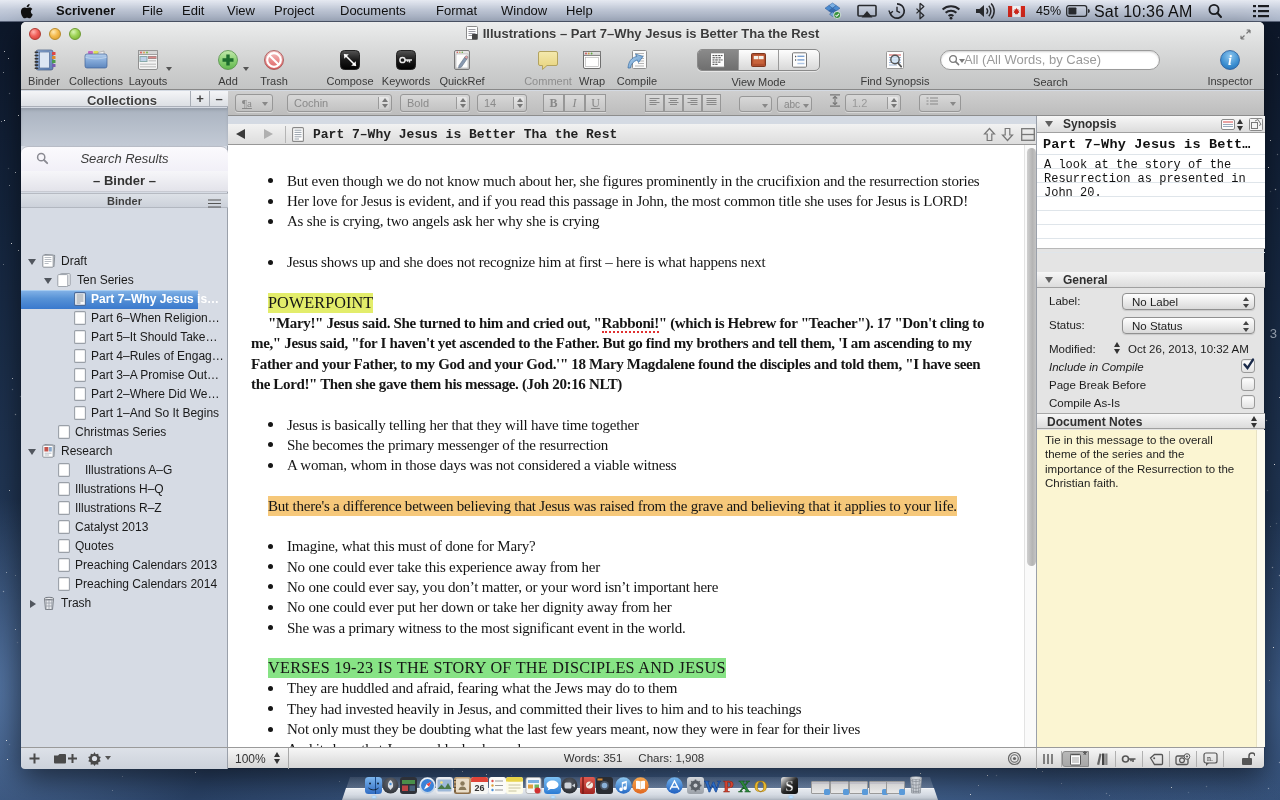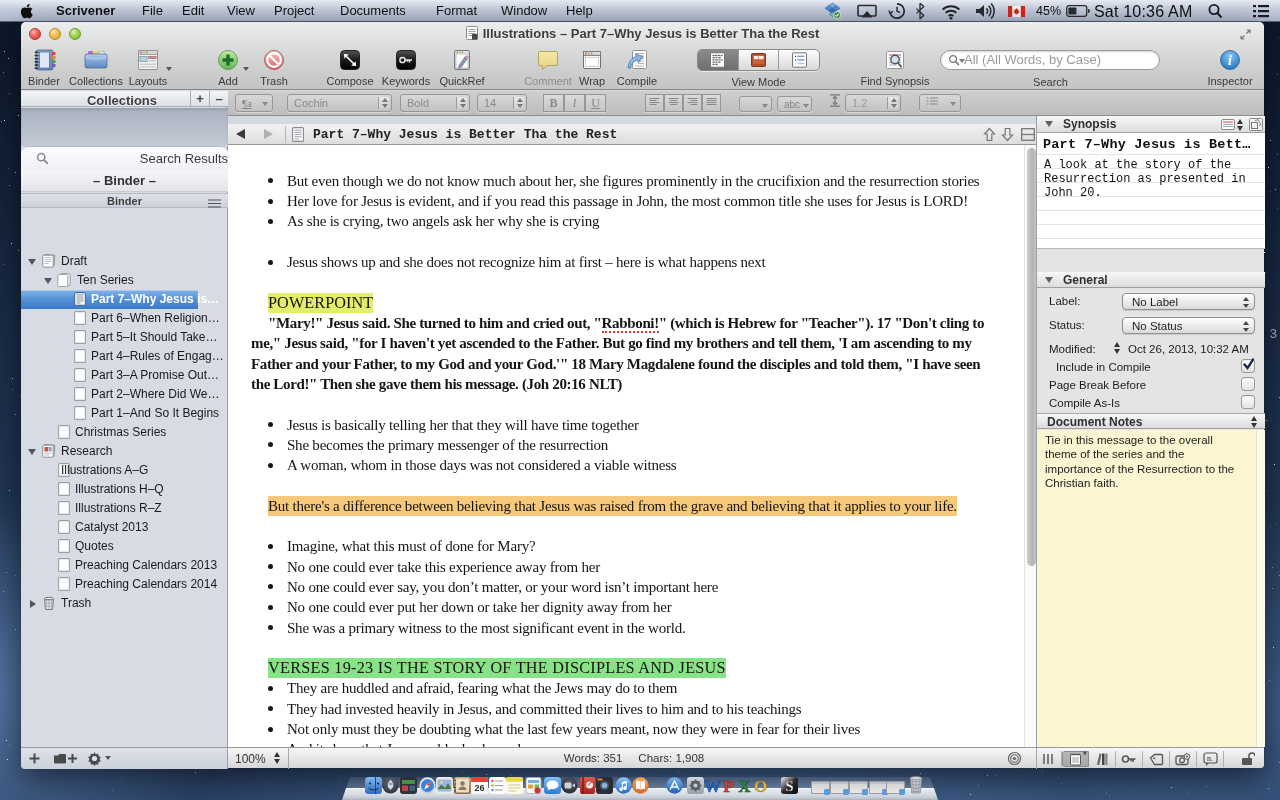--- a/index.html
+++ b/index.html
@@ -67,21 +67,21 @@
   background:linear-gradient(180deg,#f4f5f7 0%,#dcdfe4 100%);
   border-bottom:1px solid #aaafb8;
 }
 #fmtbar {
   position:absolute; left:207px; top:0; width:1036px; height:25px;
   background:linear-gradient(180deg,#cfcfcf 0%,#bdbdbd 100%);
   border-bottom:1px solid #8d8d8d;
 }
 .cbtn { position:absolute; top:0; width:19px; height:16px; border-left:1px solid #a8adb5; text-align:center; font-size:13px; color:#444; line-height:15px; font-weight:bold; }
 #collarea { position:absolute; left:0; top:17px; width:207px; height:38px; background:linear-gradient(180deg,#aab3c0 0%,#b9c1cd 60%,#c3cad5 100%); box-shadow:inset 0 2px 3px rgba(0,0,0,.12); }
-#searchrow { position:absolute; left:0; top:55px; width:207px; height:40px; background:linear-gradient(180deg,#fbfafd 0%,#eceaf4 100%); border-top:1px solid #b8bcc6; border-bottom:1px solid #c2c4ce; border-radius:7px 7px 0 0; font-size:13px; color:#3c3c3c; text-align:right; line-height:24px; }
+#searchrow { position:absolute; left:0; top:55px; width:207px; height:40px; background:linear-gradient(180deg,#fbfafd 0%,#eceaf4 100%); border-top:1px solid #b8bcc6; border-bottom:1px solid #c2c4ce; border-radius:7px 7px 0 0; font-size:13px; color:#3c3c3c; text-align:center; line-height:24px;font-style:italic; }
 #binderrow { position:absolute; left:0; top:80px; width:207px; height:21px; background:linear-gradient(180deg,#f6f6f9 0%,#e3e3ea 100%); border-bottom:1px solid #c8cad2; font-size:13px; font-weight:bold; color:#333; text-align:center; line-height:20px; }
 #binderhdr { position:absolute; left:0; top:102px; width:207px; height:15px; background:linear-gradient(180deg,#dde1e7 0%,#ccd1da 100%); border-top:1px solid #b6bac2; border-bottom:1px solid #b2b7c0; font-size:11px; font-weight:bold; color:#3f3f3f; text-align:center; line-height:14px; }
 #tree { position:absolute; left:0; top:117px; width:207px; bottom:0; font-size:12px; color:#1a1a1a; }
 .trow { position:absolute; left:0; width:177px; height:19px; line-height:19px; white-space:nowrap;margin-top:43px; }
 .trow .disc { position:absolute; top:6px; width:0; height:0; }
 .disc.open { border-left:4.5px solid transparent; border-right:4.5px solid transparent; border-top:6px solid #51565e; margin-top:1px; }
 .disc.closed { border-top:4.5px solid transparent; border-bottom:4.5px solid transparent; border-left:6px solid #51565e; }
 .trow .ticon2 { position:absolute; top:2px; }
 .trow .tlab { position:absolute; top:0; }
 .trow.sel { background:linear-gradient(180deg,#85b4e8 0%,#5792d6 45%,#3a79cd 100%); box-shadow:inset 0 1px 0 #a6cbf0; color:#fff; font-weight:bold; }
@@ -557,21 +557,21 @@
             <g stroke="#b0b6bd" stroke-width="0.9">
               <path d="M3.6 9.2h6.8M3.6 11h4.5"></path>
             </g>
           </svg>
           <span class="tlab" style="left:40px;">Research</span>
         </div>
       <div class="trow" style="top:209.5px;">
           <svg class="ticon2" style="left:37px;" width="12" height="14" viewBox="0 0 12 14">
             <rect x="0.6" y="0.6" width="10.8" height="12.8" rx="1" fill="#fff" stroke="#9aa0a8" stroke-width="1.1"></rect>
           </svg>
-          <span class="tlab" style="left:40px;">Illustrations A–G</span>
+          <span class="tlab" style="left:64px;">Illustrations A–G</span>
         </div>
       <div class="trow" style="top:228.5px;">
           <svg class="ticon2" style="left:37px;" width="12" height="14" viewBox="0 0 12 14">
             <rect x="0.6" y="0.6" width="10.8" height="12.8" rx="1" fill="#fff" stroke="#9aa0a8" stroke-width="1.1"></rect>
           </svg>
           <span class="tlab" style="left:54px;">Illustrations H–Q</span>
         </div>
       <div class="trow" style="top:247.5px;">
           <svg class="ticon2" style="left:37px;" width="12" height="14" viewBox="0 0 12 14">
             <rect x="0.6" y="0.6" width="10.8" height="12.8" rx="1" fill="#fff" stroke="#9aa0a8" stroke-width="1.1"></rect>
@@ -801,21 +801,21 @@
       <div class="irow" style="top:201px;">
           <span class="ilab" style="left:12px;">Status:</span>
           <div class="ipop" style="left:85px;width:133px;">No Status<span class="istep2"></span></div>
         </div>
       <div class="irow" style="top:225px;">
           <span class="ilab" style="left:12px;">Modified:</span>
           <span class="istep" style="left:76px;top:1px;"></span>
           <span class="ilab" style="left:91px;">Oct 26, 2013, 10:32 AM</span>
         </div>
       <div class="irow" style="top:243px;">
-          <span class="ilab" style="left:19px;">Include in Compile</span>
+          <span class="ilab" style="left:12px;font-style:italic;">Include in Compile</span>
           <span class="icheck" style="left:204px;">
             <svg width="16" height="16" viewBox="0 0 16 16" style="position:absolute;left:-1px;top:-3px;">
               <path d="m3.5 7.5 3 3.6L12 2.6" fill="none" stroke="#1a2a4a" stroke-width="2.4" stroke-linecap="round"></path>
             </svg>
           </span>
         </div>
       <div class="irow" style="top:261px;">
           <span class="ilab" style="left:12px;">Page Break Before</span>
           <span class="icheck" style="left:204px;"></span>
         </div>

